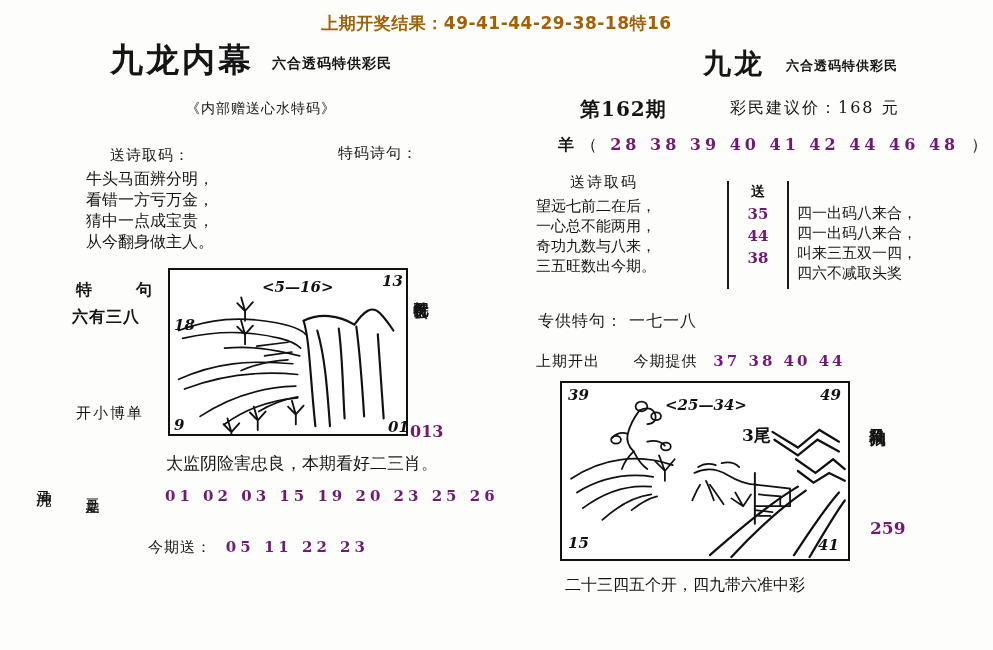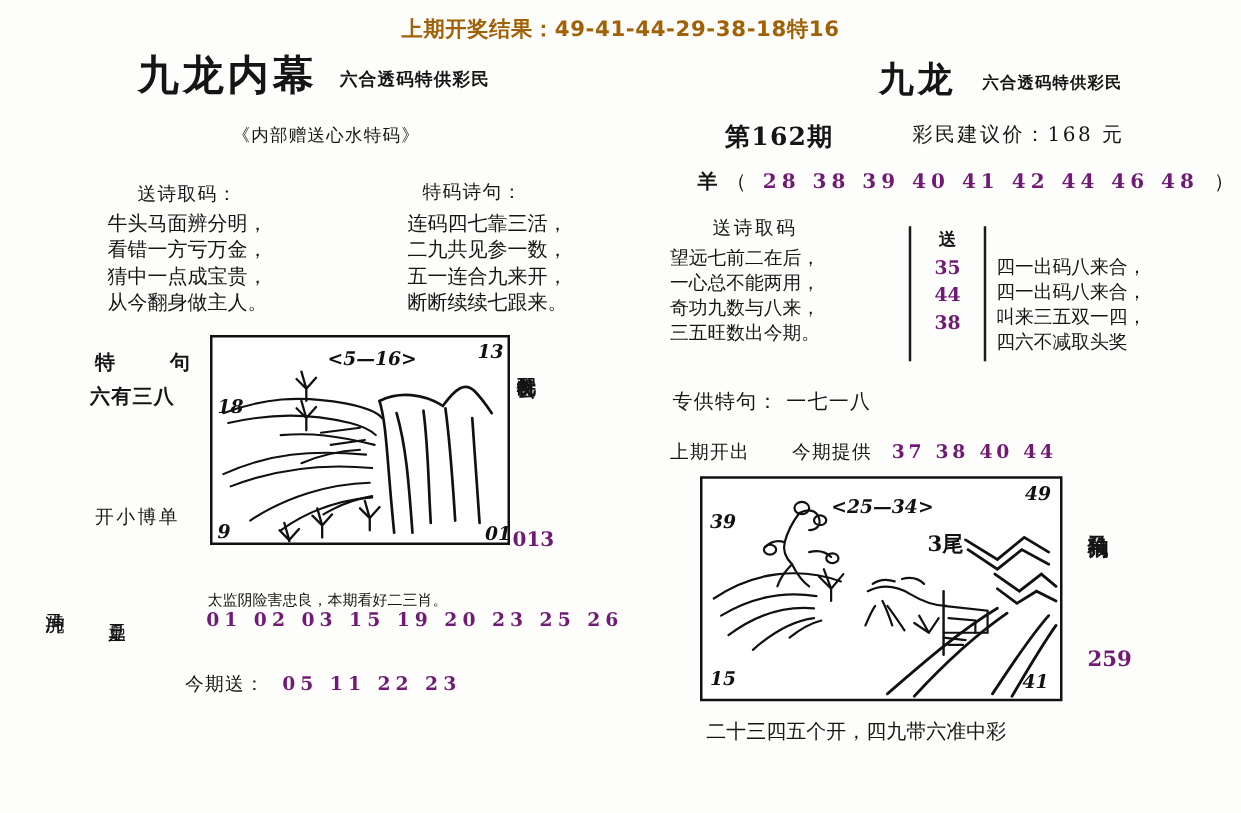--- a/index.html
+++ b/index.html
@@ -125,21 +125,21 @@
   .sk-mid {
     position: absolute;
     font-family: "DejaVu Serif", "Liberation Serif", serif;
     font-size: 15px; font-weight: bold; color: #111;
   }
 
   #te-pei { top: 290px; left: 412px; font-size: 15px; line-height: 19px; width: 18px; text-align: center; font-weight: bold;}
   #code-013 { top: 422px; left: 410px; font-size: 16px; font-weight: bold; }
 
   
-  #left-caption { top: 472px; left: 166px; font-size: 12px; letter-spacing: 0px; }
+  #left-caption { top: 452px; left: 166px; font-size: 17px; letter-spacing: 0px; }
   #left-numrow { top: 487px; left: 165px; font-size: 15px; letter-spacing: 4px; font-weight: bold; }
   #left-send { top: 538px; left: 148px; font-size: 15px; letter-spacing: 1px; }
   #left-send .nums { letter-spacing: 4px; margin-left: 8px; font-weight: bold; }
 
   #vert-ma { top: 478px; left: 40px; font-size: 16px; line-height: 27px; width: 18px; text-align: center; }
   #vert-san { top: 488px; left: 88px; font-size: 14px; line-height: 22px; width: 16px; text-align: center; }
 
   
   #vert-dog { top: 415px; left: 875px; font-size: 17px; line-height: 34px; width: 20px; text-align: center; font-weight: bold; }
   #code-259 { top: 518px; left: 870px; font-size: 17px; font-weight: bold; }
@@ -173,26 +173,20 @@
 
   <div class="abs cn" id="poem1-title">送诗取码：</div>
   <div class="abs cn" id="poem1-body">
     <div>牛头马面辨分明，</div>
     <div>看错一方亏万金，</div>
     <div>猜中一点成宝贵，</div>
     <div>从今翻身做主人。</div>
   </div>
 
   <div class="abs cn" id="poem2-title">特码诗句：</div>
-  <div class="abs cn" id="poem2-body">
-    <div>连码四七靠三活，</div>
-    <div>二九共见参一数，</div>
-    <div>五一连合九来开，</div>
-    <div>断断续续七跟来。</div>
-  </div>
 
   <div class="abs cn" id="poem3-title">送诗取码</div>
   <div class="abs cn" id="poem3-body">
     <div>望远七前二在后，</div>
     <div>一心总不能两用，</div>
     <div>奇功九数与八来，</div>
     <div>三五旺数出今期。</div>
   </div>
 
   <div class="abs cn" id="send-box">
@@ -315,21 +309,21 @@
         <path d="M238 78 L258 92 L276 78 L288 88"></path>
         <path d="M240 90 L256 102 L272 92 L288 100"></path>
 
         <path d="M150 176 C180 150 210 124 240 106"></path>
         <path d="M172 178 C196 152 222 128 248 110"></path>
         <path d="M236 176 C252 152 266 130 282 112"></path>
         <path d="M252 178 C266 154 278 134 288 120"></path>
       </g>
     </svg>
   </div>
-  <div class="corner" style="top:408px; left:568px;">39</div>
+  <div class="corner" style="top:386px; left:568px;">39</div>
   <div class="corner" style="top:386px; left:820px;">49</div>
   <div class="corner" style="top:534px; left:568px;">15</div>
   <div class="corner" style="top:536px; left:818px;">41</div>
   <div class="sk-mid" style="top:396px; left:665px; font-style:italic;">&lt;25—34&gt;</div>
   <div class="sk-mid" style="top:424px; left:742px; font-size:17px;">3尾</div>
 
   <div class="abs cn vtext" id="vert-dog">狗马鼠</div>
   <div class="abs num" id="code-259">259</div>
   <div class="abs cn" id="right-caption">二十三四五个开，四九带六准中彩</div>
 

